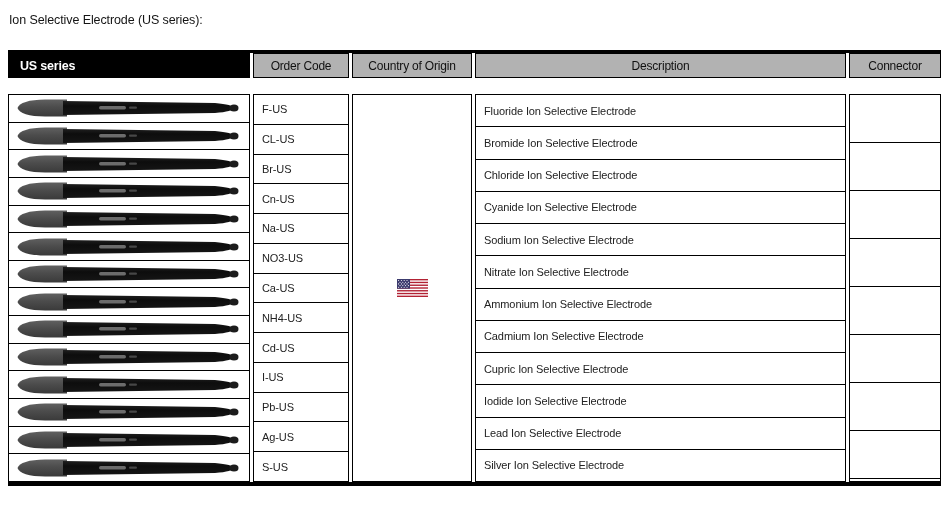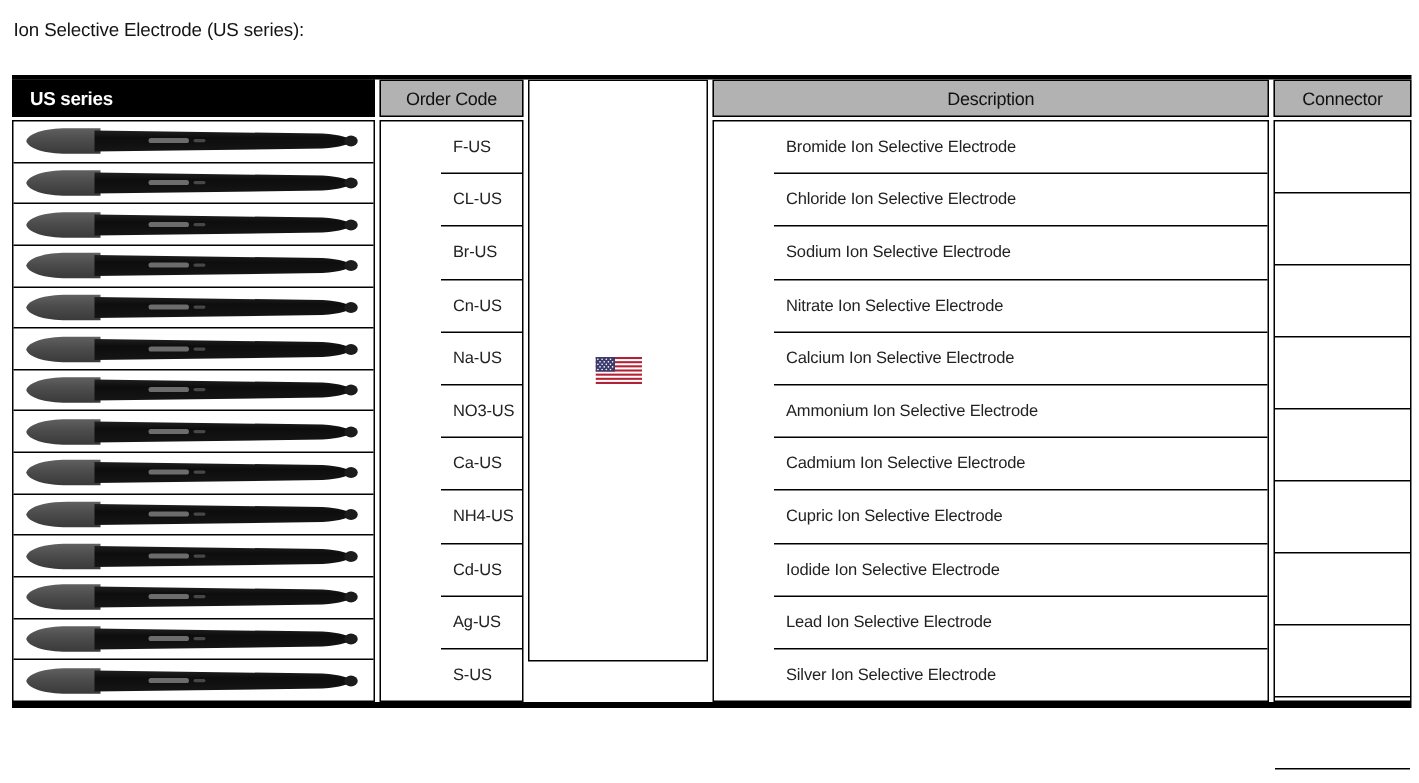--- a/index.html
+++ b/index.html
@@ -33,21 +33,21 @@
   }
   .col { display: flex; flex-direction: column; }
 
   .hdr {
     height: 25px;
     border: 1px solid #000;
     background: #b2b2b2;
     font-size: 12px;
     letter-spacing: -0.2px;
     display: flex; align-items: center; justify-content: center;
-    margin-bottom: 2px;
+    margin-bottom: 16px;
     color: #111;
   }
   .hdr.black {
     background: #000;
     border-color: #000;
     color: #fff;
     font-weight: bold;
     justify-content: flex-start;
     padding-left: 11px;
     font-size: 12.5px;
@@ -62,21 +62,21 @@
   .cell {
     flex: 1;
     border-bottom: 1px solid #000;
     display: flex; align-items: center;
     font-size: 11px;
     letter-spacing: -0.1px;
     color: #222;
     overflow: hidden;
   }
   .cell:last-child { border-bottom: none; }
-  .cell.pad { padding-left: 8px; margin-left: 40px; }
+  .cell.pad { padding-left: 8px; }
   .cell.center { justify-content: center; margin-top: 47px; }
   .origin-body { align-items: center; justify-content: center; }
 
   .electrode-wrap { padding-left: 6px; }
   .electrode-wrap svg { display: block; }
 </style>
 </head>
 <body>
 
 <div class="page">
@@ -403,26 +403,29 @@
       <div class="body" id="code-body">
           <div class="cell pad">F-US</div>
           <div class="cell pad">CL-US</div>
           <div class="cell pad">Br-US</div>
           <div class="cell pad">Cn-US</div>
           <div class="cell pad">Na-US</div>
           <div class="cell pad">NO3-US</div>
           <div class="cell pad">Ca-US</div>
           <div class="cell pad">NH4-US</div>
           <div class="cell pad">Cd-US</div>
+          <div class="cell pad">I-US</div>
+          <div class="cell pad">Pb-US</div>
           <div class="cell pad">Ag-US</div>
           <div class="cell pad">S-US</div>
         </div>
     </div>
 
     <div class="col">
+      <div class="hdr">Country of Origin</div>
       <div class="body origin-body">
         <svg width="31" height="18" viewBox="0 0 31 18" aria-hidden="true">
           <rect x="0" y="0" width="31" height="18" fill="#ffffff"></rect>
           <g fill="#b22234">
             <rect x="0" y="0" width="31" height="1.38"></rect>
             <rect x="0" y="2.77" width="31" height="1.38"></rect>
             <rect x="0" y="5.54" width="31" height="1.38"></rect>
             <rect x="0" y="8.31" width="31" height="1.38"></rect>
             <rect x="0" y="11.08" width="31" height="1.38"></rect>
             <rect x="0" y="13.85" width="31" height="1.38"></rect>
@@ -451,25 +454,26 @@
               <circle cx="7.2" cy="8.3" r="0.55"></circle>
               <circle cx="10" cy="8.3" r="0.55"></circle>
           </g>
         </svg>
       </div>
     </div>
 
     <div class="col">
       <div class="hdr">Description</div>
       <div class="body" id="desc-body">
+          <div class="cell pad">Fluoride Ion Selective Electrode</div>
           <div class="cell pad">Bromide Ion Selective Electrode</div>
           <div class="cell pad">Chloride Ion Selective Electrode</div>
+          <div class="cell pad">Cyanide Ion Selective Electrode</div>
           <div class="cell pad">Sodium Ion Selective Electrode</div>
           <div class="cell pad">Nitrate Ion Selective Electrode</div>
-          <div class="cell pad">Calcium Ion Selective Electrode</div>
           <div class="cell pad">Ammonium Ion Selective Electrode</div>
           <div class="cell pad">Cadmium Ion Selective Electrode</div>
           <div class="cell pad">Cupric Ion Selective Electrode</div>
           <div class="cell pad">Iodide Ion Selective Electrode</div>
           <div class="cell pad">Lead Ion Selective Electrode</div>
           <div class="cell pad">Silver Ion Selective Electrode</div>
         </div>
     </div>
 
     <div class="col">

